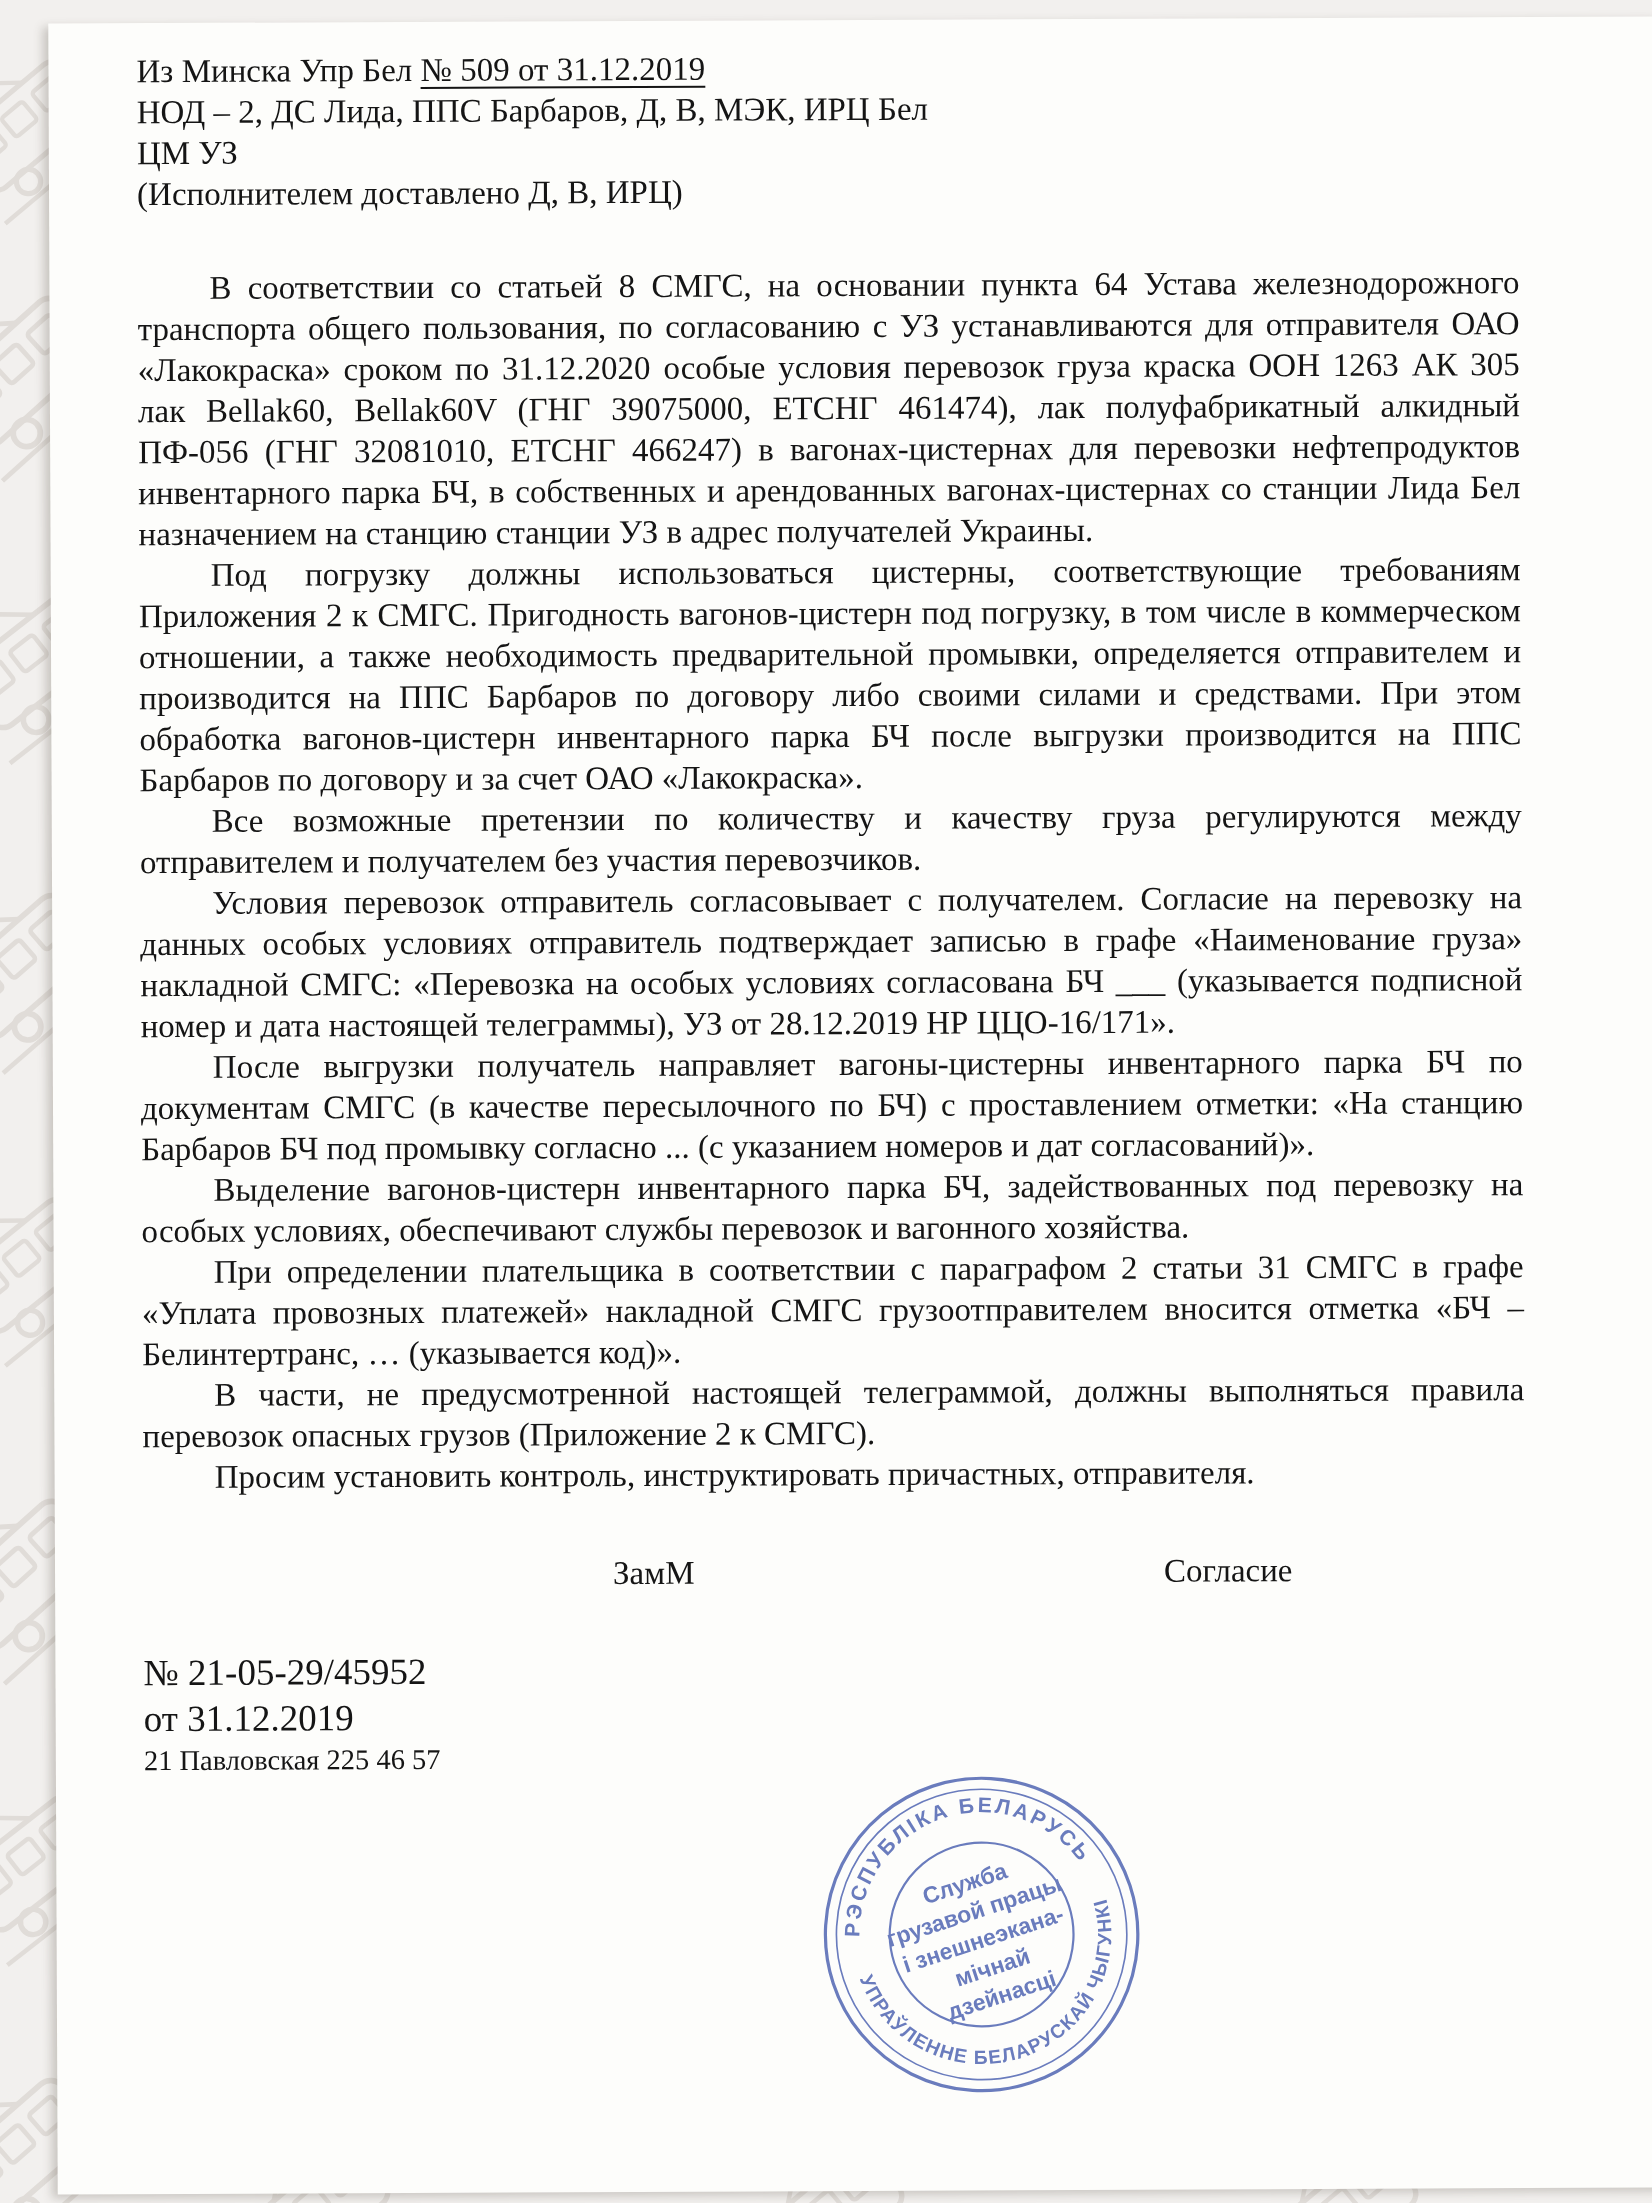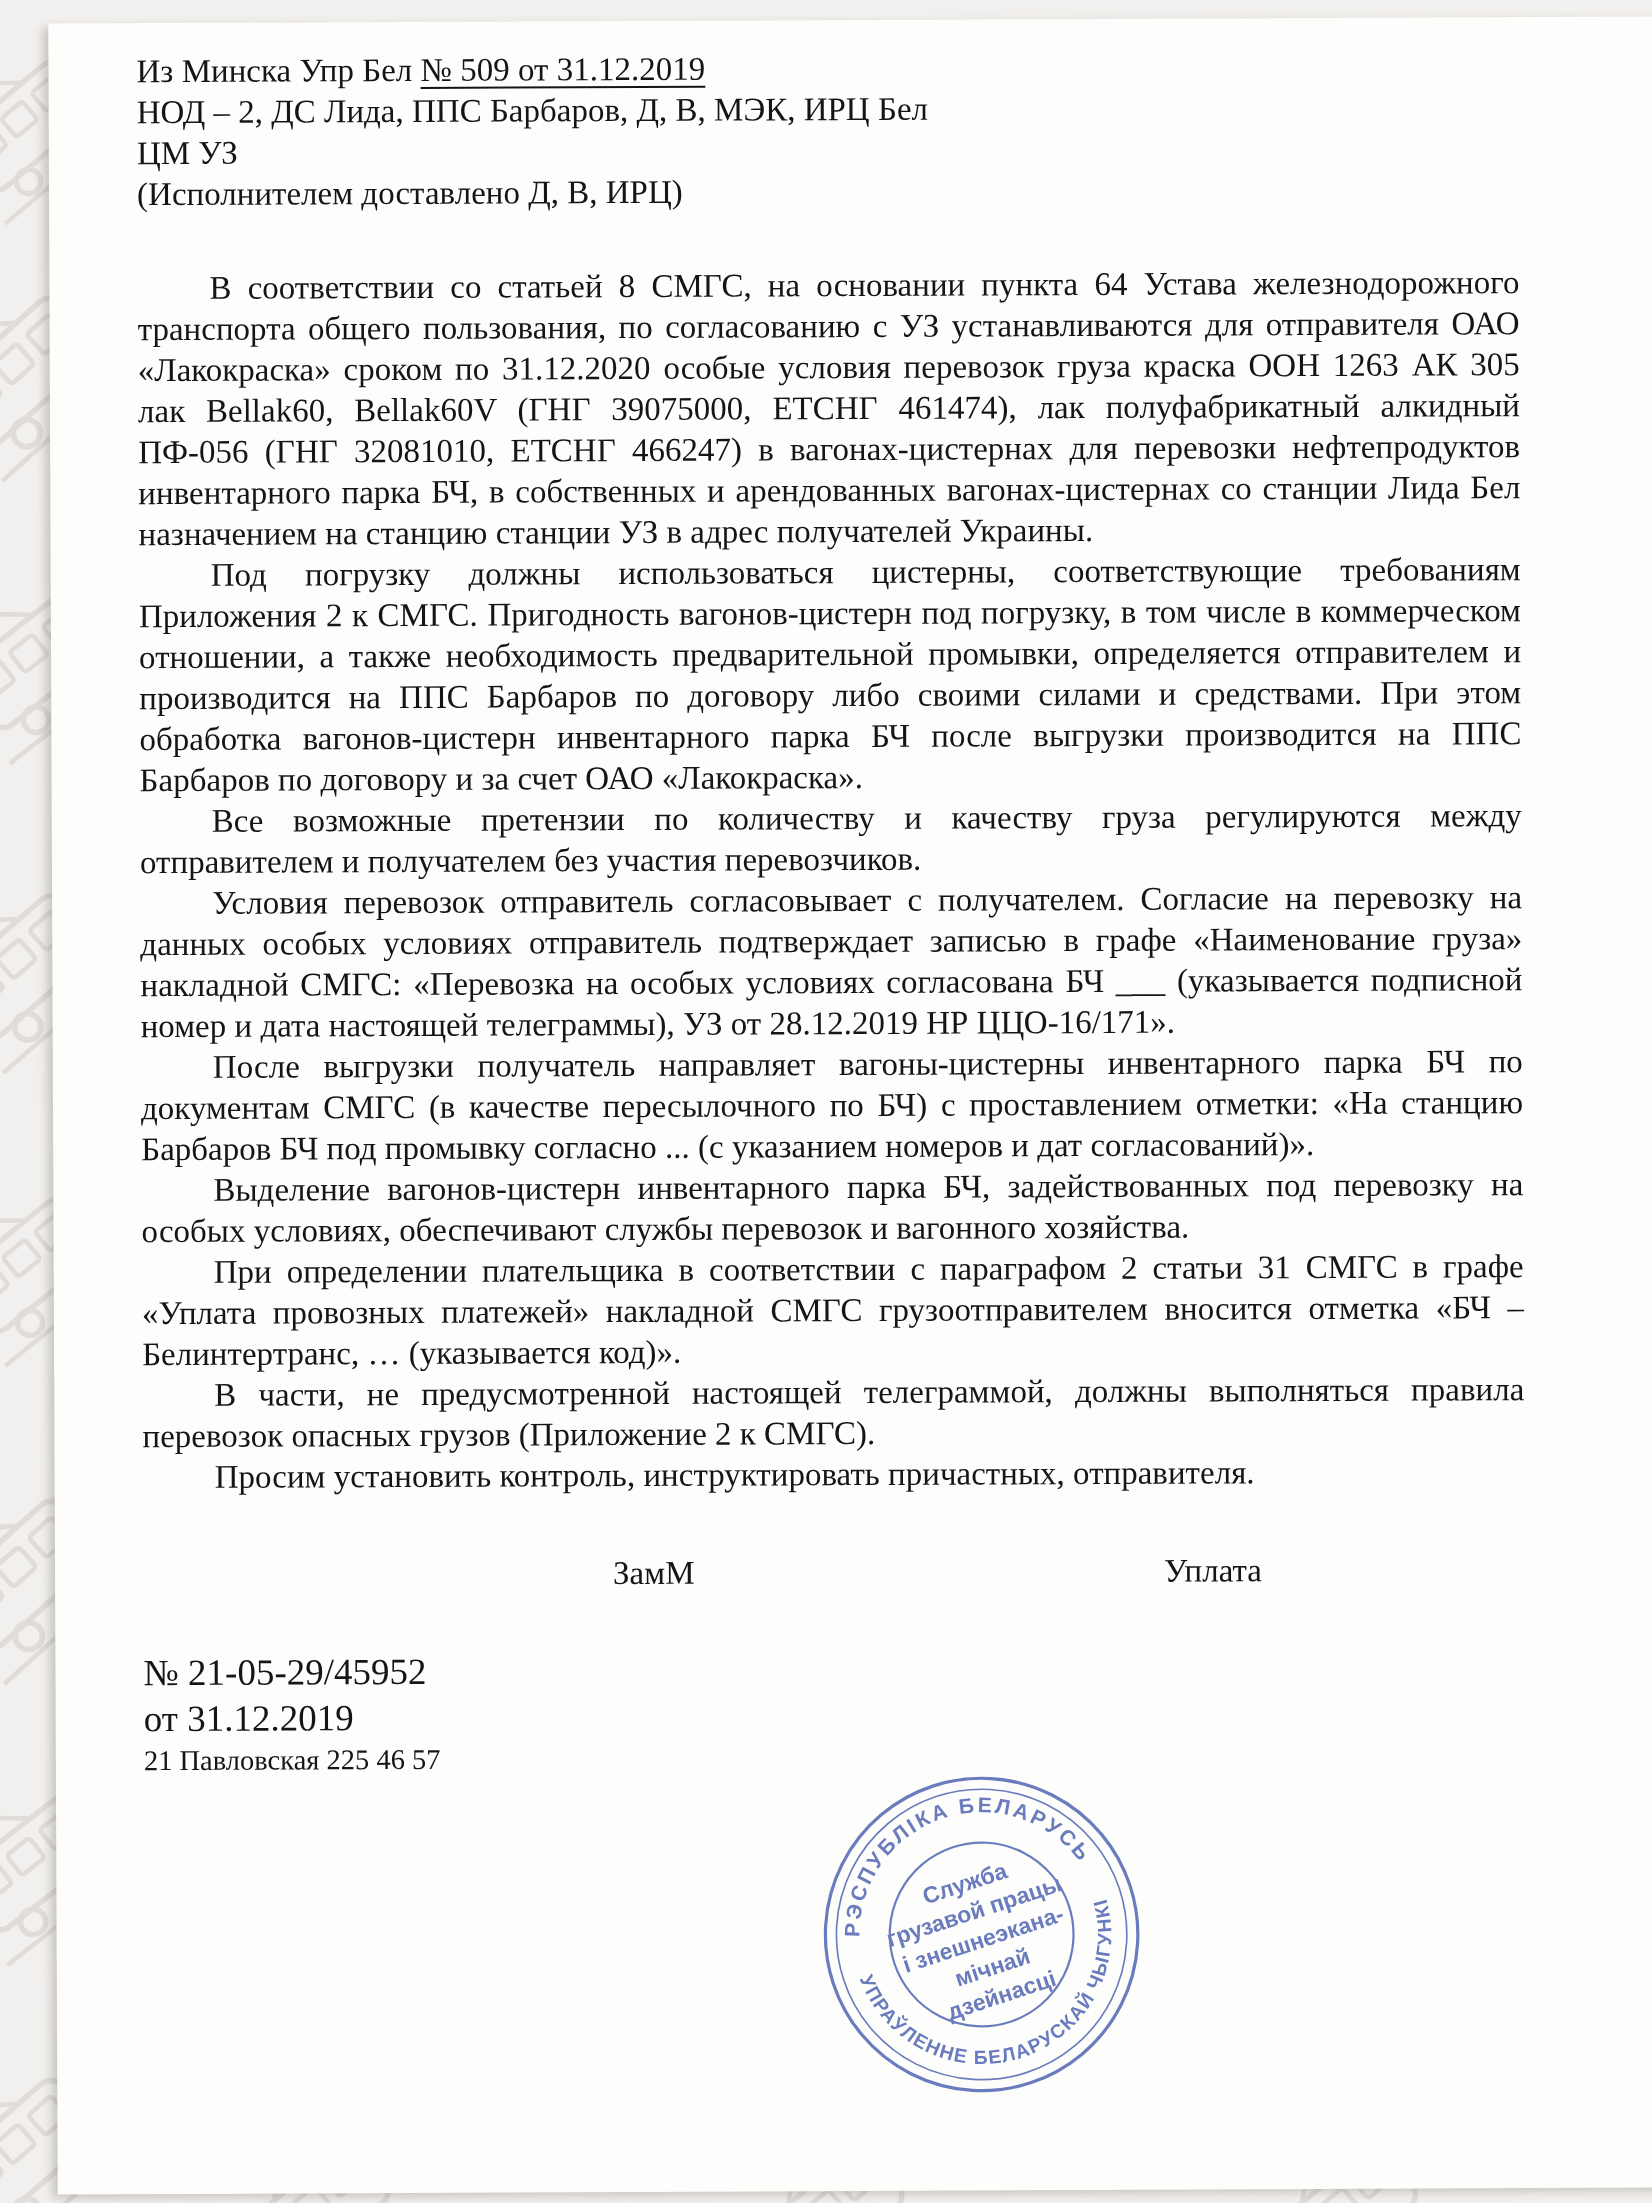--- a/index.html
+++ b/index.html
@@ -111,21 +111,21 @@
       <p>Условия перевозок отправитель согласовывает с получателем. Согласие на перевозку на данных особых условиях отправитель подтверждает записью в графе «Наименование груза» накладной СМГС: «Перевозка на особых условиях согласована БЧ ___ (указывается подписной номер и дата настоящей телеграммы), УЗ от 28.12.2019 НР ЦЦО-16/171».</p>
       <p>После выгрузки получатель направляет вагоны-цистерны инвентарного парка БЧ по документам СМГС (в качестве пересылочного по БЧ) с проставлением отметки: «На станцию Барбаров БЧ под промывку согласно ... (с указанием номеров и дат согласований)».</p>
       <p>Выделение вагонов-цистерн инвентарного парка БЧ, задействованных под перевозку на особых условиях, обеспечивают службы перевозок и вагонного хозяйства.</p>
       <p>При определении плательщика в соответствии с параграфом 2 статьи 31 СМГС в графе «Уплата провозных платежей» накладной СМГС грузоотправителем вносится отметка «БЧ – Белинтертранс, … (указывается код)».</p>
       <p>В части, не предусмотренной настоящей телеграммой, должны выполняться правила перевозок опасных грузов (Приложение 2 к СМГС).</p>
       <p>Просим установить контроль, инструктировать причастных, отправителя.</p>
     </div>
 
     <div class="sig-row">
       <span class="sig-left">ЗамМ</span>
-      <span class="sig-right">Уплата</span>
+      <span class="sig-right">Согласие</span>
     </div>
 
     <div class="doc-footer">
       <div class="f-num">№ 21-05-29/45952</div>
       <div class="f-date">от 31.12.2019</div>
       <div class="f-contact">21 Павловская 225 46 57</div>
     </div>
 
   </div>
 

